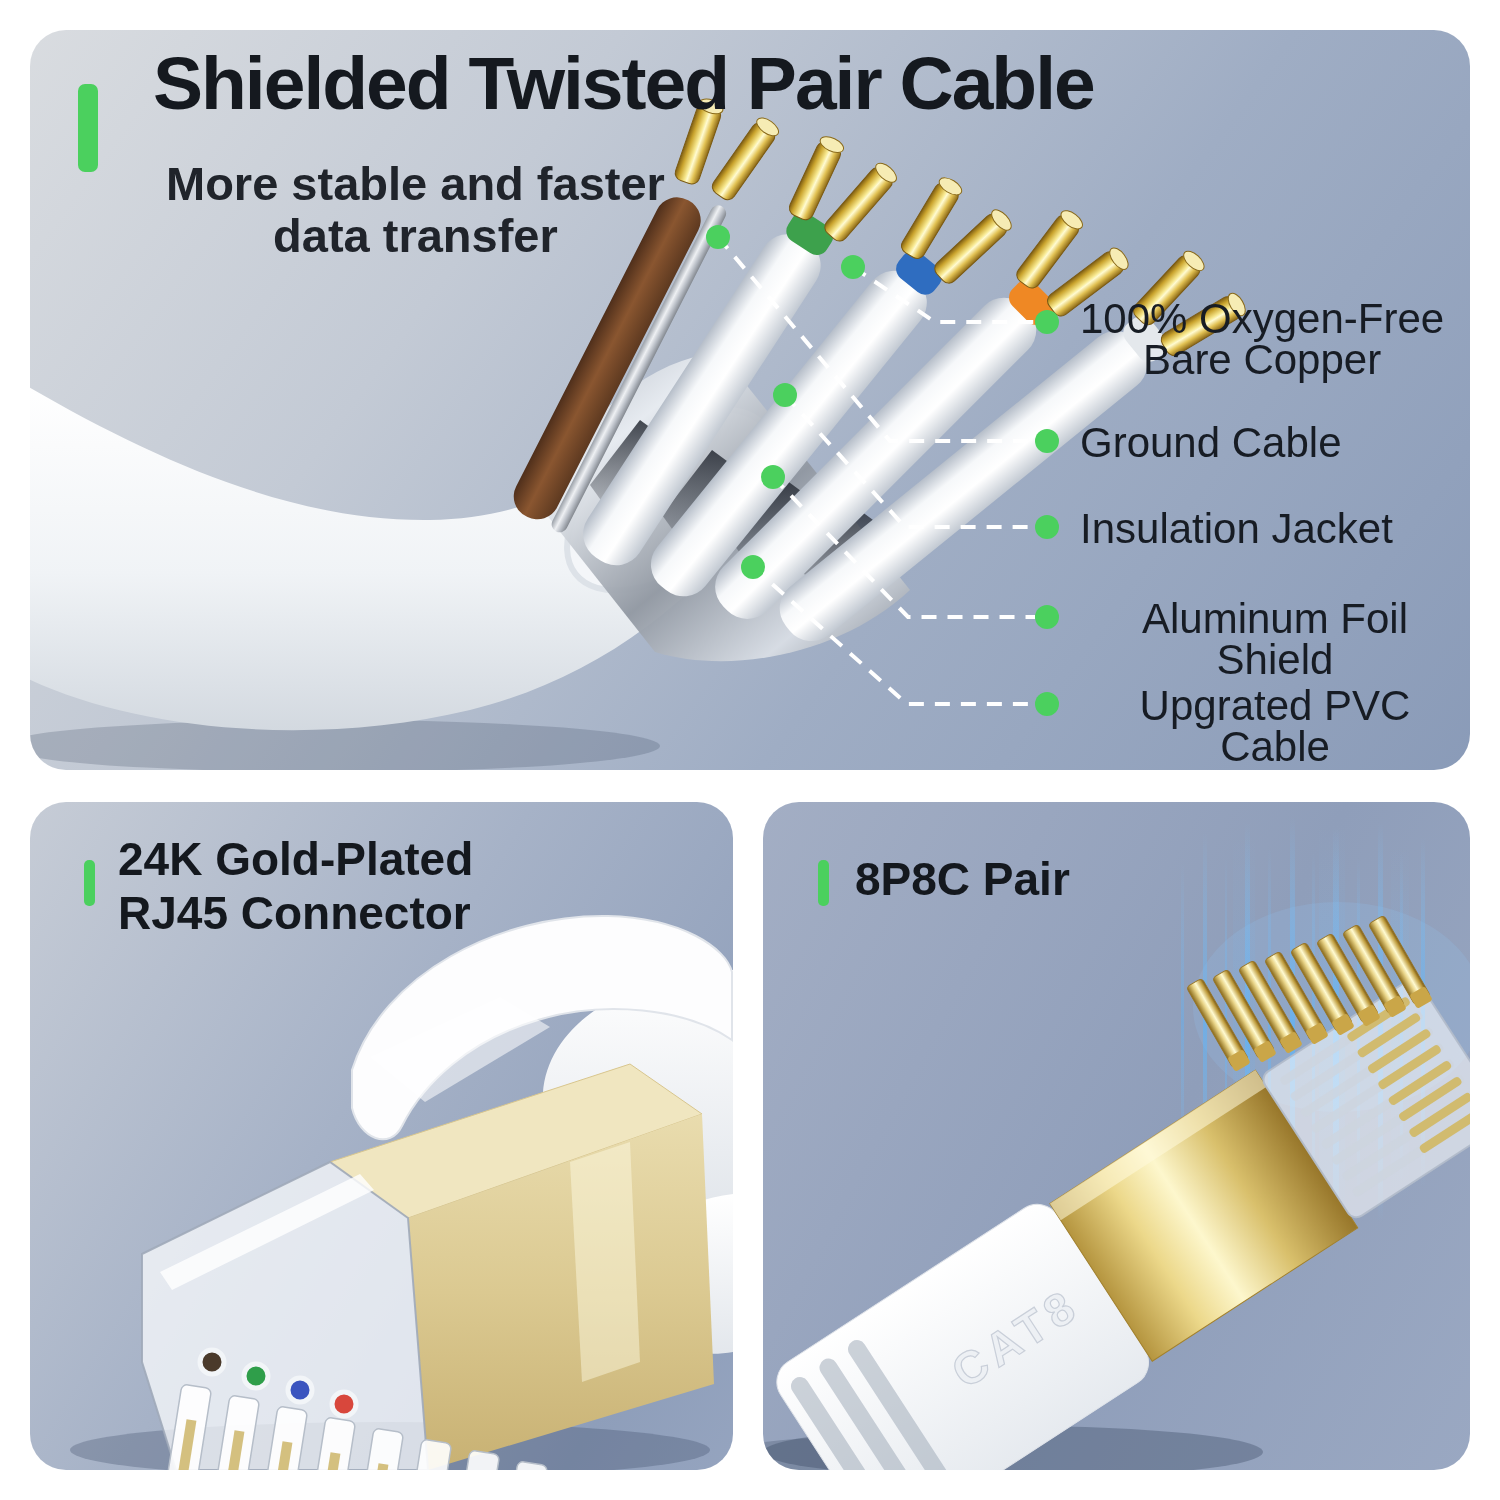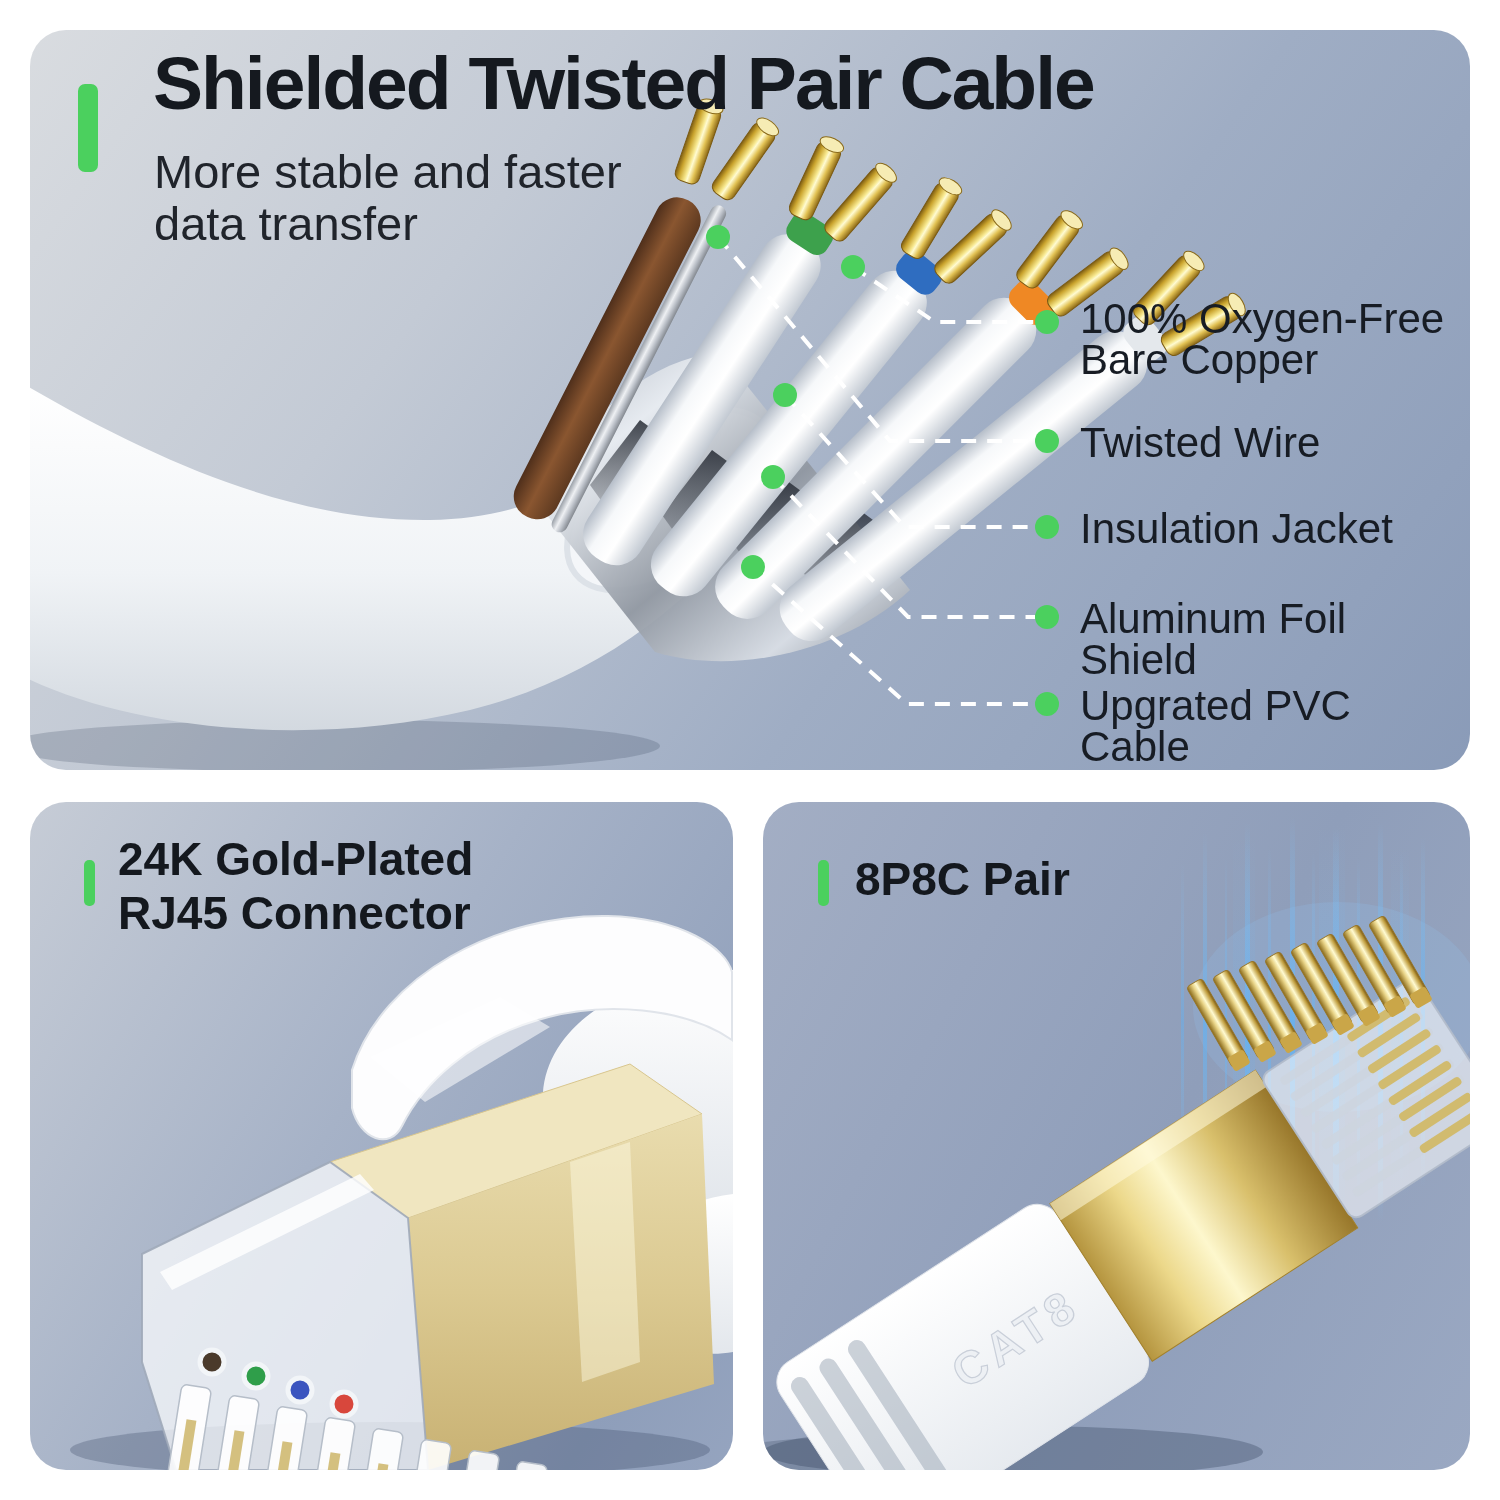--- a/index.html
+++ b/index.html
@@ -1,33 +1,33 @@
 <!DOCTYPE html>
 <html><head>
 <meta charset="utf-8">
 <style>
   html,body{margin:0;padding:0;background:#ffffff;}
   .page{position:relative;width:1500px;height:1500px;background:#ffffff;overflow:hidden;
         font-family:"Liberation Sans",sans-serif;}
   .panel{position:absolute;border-radius:36px;overflow:hidden;}
   #panel-top{left:30px;top:30px;width:1440px;height:740px;
-     background:linear-gradient(126deg,#d9dce0 0%,#c3cad5 30%,#9fadc4 64%,#8a9bb8 100%);}
+     background:linear-gradient(126deg,#d9dce0 0%,#c3cad5 30%,#9fadc4 64%,#8a9bb8 100%);text-align:center;}
   #panel-bl{left:30px;top:802px;width:703px;height:668px;
      background:linear-gradient(122deg,#c6ccd6 0%,#a6b2c7 45%,#8e9eba 85%,#95a4bf 100%);}
   #panel-br{left:763px;top:802px;width:707px;height:668px;
      background:linear-gradient(118deg,#a3aec4 0%,#8f9eba 55%,#9aa8c2 100%);}
   .illus{position:absolute;left:0;top:0;width:100%;height:100%;display:block;}
   .bar{position:absolute;background:#4bd05e;}
   #panel-top .bar{left:48px;top:54px;width:20px;height:88px;border-radius:7px;}
   #panel-bl .bar,#panel-br .bar{width:11px;height:46px;border-radius:5px;}
   #panel-bl .bar{left:54px;top:58px;}
   #panel-br .bar{left:55px;top:58px;}
   .t-title{position:absolute;left:123px;top:14px;margin:0;font-size:75px;font-weight:800;
      letter-spacing:-2px;color:#15191f;line-height:1.06;white-space:nowrap;}
-  .t-sub{position:absolute;left:124px;top:116px;margin:0;font-size:47px;font-weight:400;
+  .t-sub{position:absolute;left:124px;top:116px;margin:12px;font-size:47px;font-weight:700;
      color:#20242b;line-height:52px;white-space:pre-line;}
   .callout{position:absolute;left:1050px;font-size:42px;color:#171c24;line-height:41px;
      white-space:pre-line;}
   .co1{top:268px}.co2{top:392px}.co3{top:478px}.co4{top:568px}.co5{top:655px}
   .b-title{position:absolute;margin:0;font-size:46px;font-weight:700;color:#14181e;
      line-height:54px;white-space:pre-line;}
   #panel-bl .b-title{left:88px;top:30px;}
   #panel-br .b-title{left:92px;top:50px;}
 </style>
 </head>
@@ -196,21 +196,21 @@
         <circle cx="1017" cy="674" r="12"></circle>
       </g>
     </svg>
 
     <span class="bar"></span>
     <h1 class="t-title">Shielded Twisted Pair Cable</h1>
     <p class="t-sub">More stable and faster
 data transfer</p>
     <div class="callout co1">100% Oxygen-Free
 Bare Copper</div>
-    <div class="callout co2">Twisted Wire</div>
+    <div class="callout co2">Ground Cable</div>
     <div class="callout co4">Aluminum Foil Shield</div>
     <div class="callout co3">Insulation Jacket</div>
     <div class="callout co5">Upgrated PVC Cable</div>
   </section>
 
   <section class="panel" id="panel-bl">
     <svg class="illus" viewBox="0 0 703 668" preserveAspectRatio="none">
       <defs>
         <linearGradient id="blWhite" x1="0" y1="0" x2="0" y2="1">
           <stop offset="0" stop-color="#ffffff"></stop>

